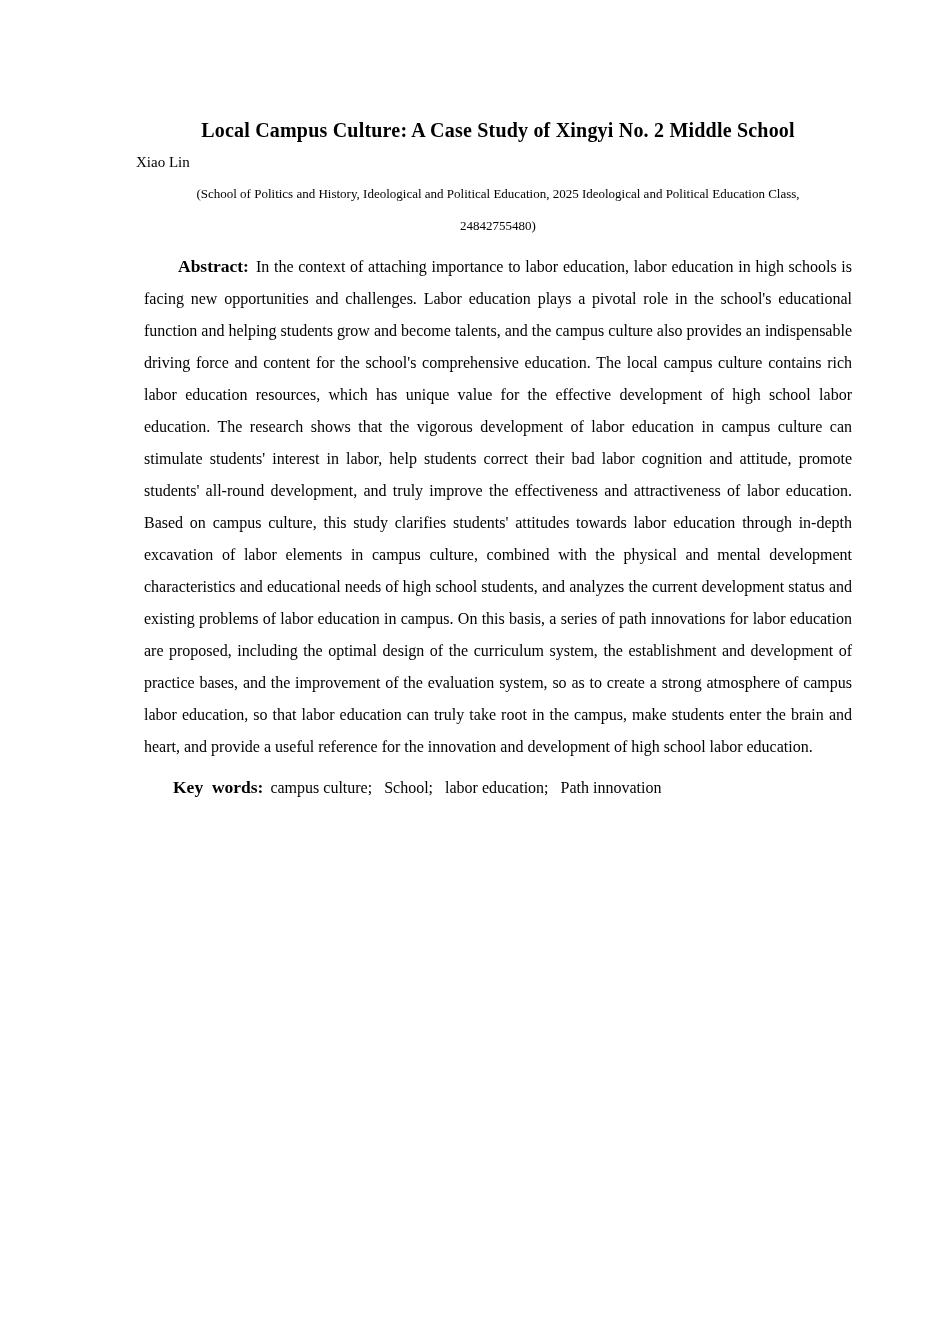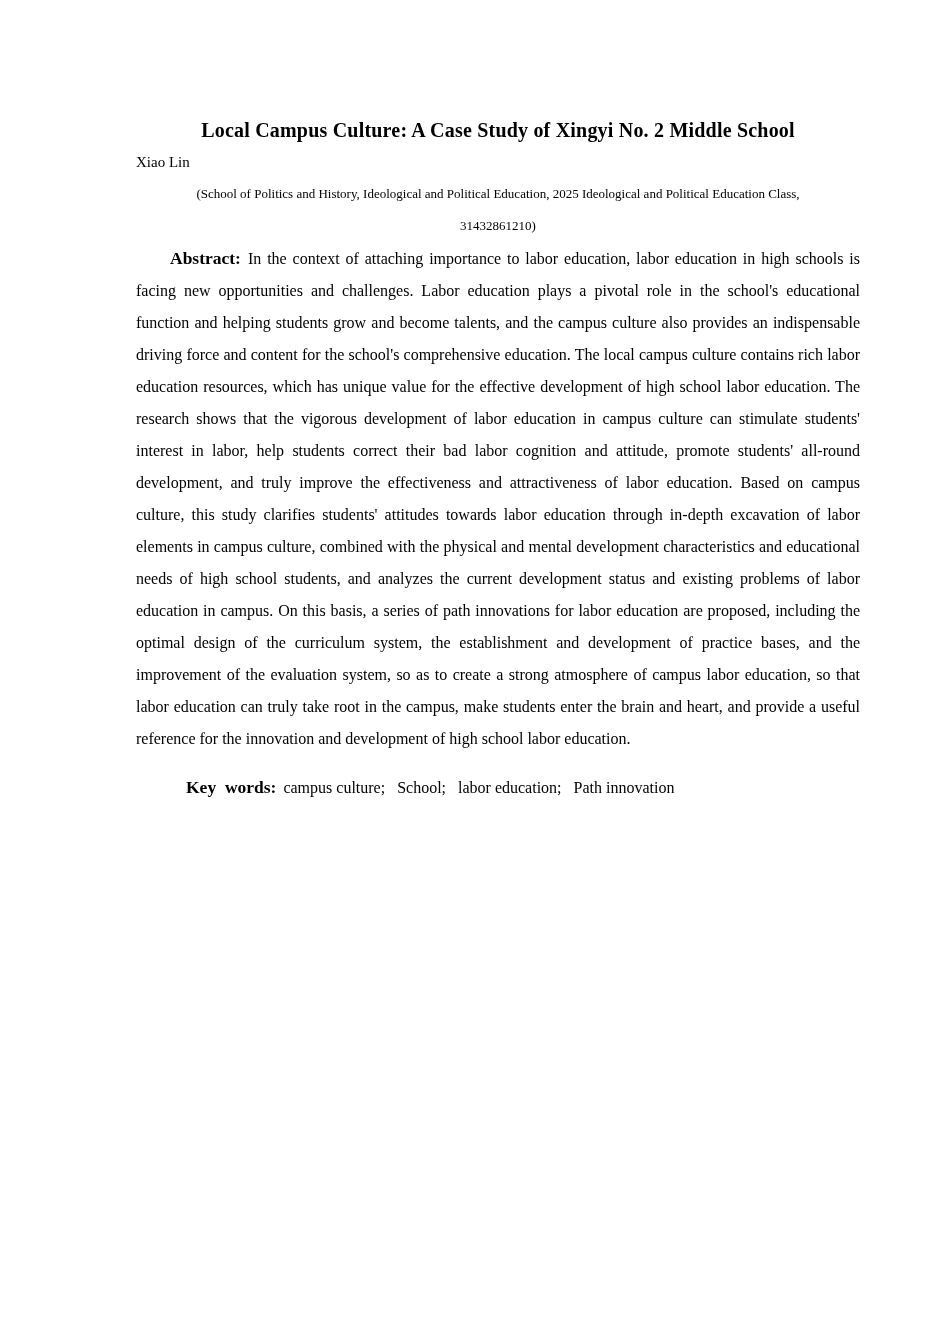--- a/index.html
+++ b/index.html
@@ -32,55 +32,55 @@
     font-size: 15px;
     text-align: left;
     line-height: 32px;
   }
   .affil-line {
     font-size: 13px;
     text-align: center;
     line-height: 32px;
   }
   .abstract-para {
-    margin: 0;
+    margin: 8px;
     font-size: 16px;
     line-height: 32px;
     text-align: justify;
     text-indent: 34px;
   }
   .para-label {
     font-weight: bold;
     font-size: 17.5px;
     white-space: pre-wrap;
     margin-right: 7px;
   }
   .keywords-para {
-    margin: 16px;
+    margin: 3px;
     font-size: 16px;
     line-height: 32px;
     text-align: left;
     text-indent: 34px;
   }
   .keywords-values {
     white-space: pre-wrap;
   }
 </style>
 </head>
 <body>
 
 <div class="page">
 
   <h1 class="paper-title">Local Campus Culture: A Case Study of Xingyi No. 2 Middle School</h1>
 
   <div class="author-line">Xiao Lin</div>
 
   <div class="affil-line">(School of Politics and History, Ideological and Political Education, 2025 Ideological and Political Education Class,</div>
 
-  <div class="affil-line">31432861210)</div>
+  <div class="affil-line">24842755480)</div>
 
   <p class="abstract-para">
     <span class="para-label">Abstract:</span><span>In the context of attaching importance to labor education, labor education in high schools is facing new opportunities and challenges. Labor education plays a pivotal role in the school's educational function and helping students grow and become talents, and the campus culture also provides an indispensable driving force and content for the school's comprehensive education. The local campus culture contains rich labor education resources, which has unique value for the effective development of high school labor education. The research shows that the vigorous development of labor education in campus culture can stimulate students' interest in labor, help students correct their bad labor cognition and attitude, promote students' all-round development, and truly improve the effectiveness and attractiveness of labor education. Based on campus culture, this study clarifies students' attitudes towards labor education through in-depth excavation of labor elements in campus culture, combined with the physical and mental development characteristics and educational needs of high school students, and analyzes the current development status and existing problems of labor education in campus. On this basis, a series of path innovations for labor education are proposed, including the optimal design of the curriculum system, the establishment and development of practice bases, and the improvement of the evaluation system, so as to create a strong atmosphere of campus labor education, so that labor education can truly take root in the campus, make students enter the brain and heart, and provide a useful reference for the innovation and development of high school labor education.</span>
   </p>
 
   <p class="keywords-para">
     <span class="para-label">Key  words:</span><span class="keywords-values">campus culture;   School;   labor education;   Path innovation</span>
   </p>
 
 </div>

